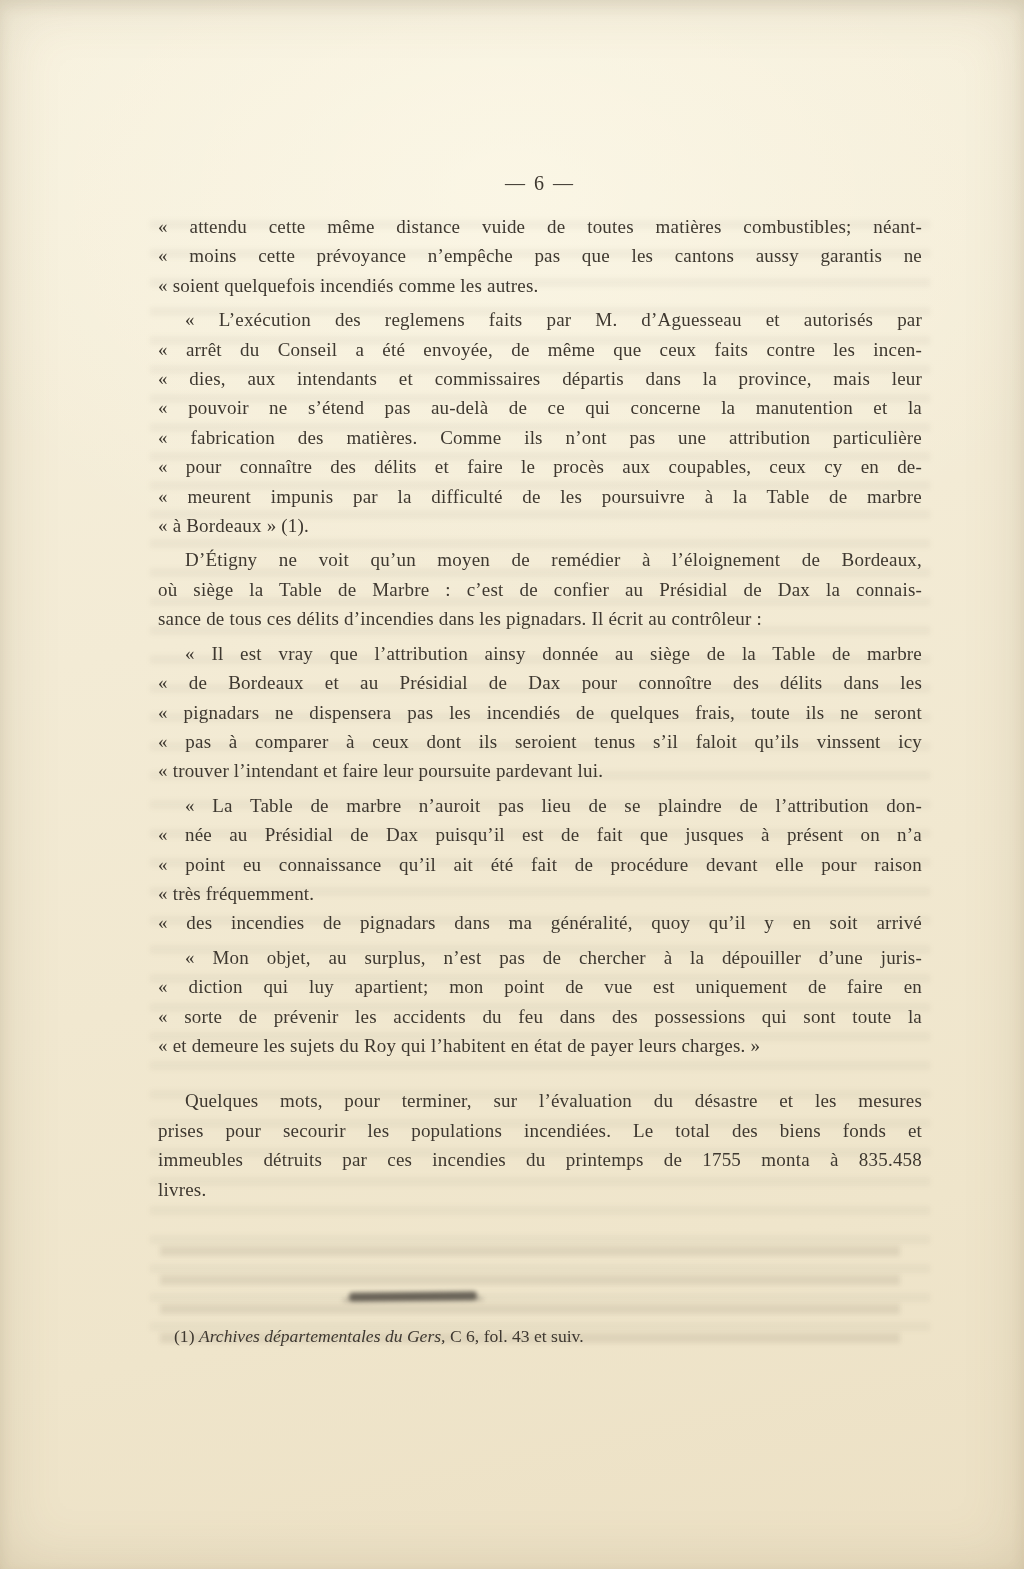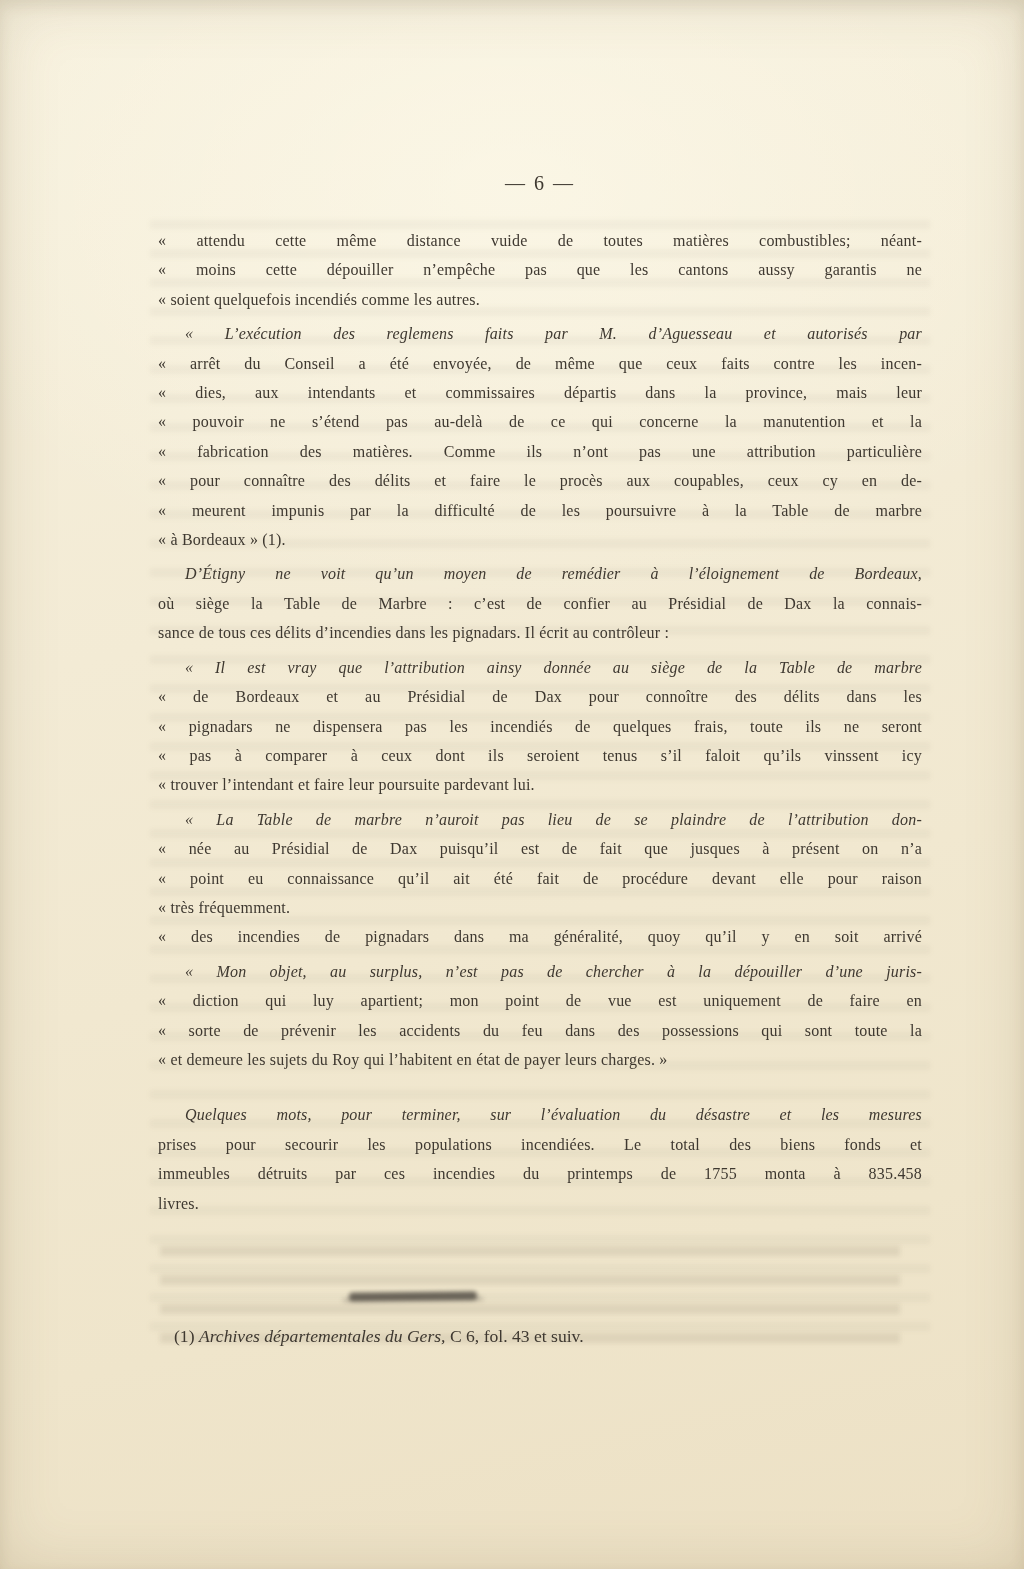--- a/index.html
+++ b/index.html
@@ -37,34 +37,34 @@
   .page-number {
     position: absolute;
     left: 158px; top: 172px; width: 764px;
     text-align: center;
     font-size: 20px;
     letter-spacing: 2px;
     color: var(--ink, #3e3830);
   }
   .text-block {
     position: absolute;
-    left: 158px; top: 226px; width: 764px;
-    font-size: 16px;
+    left: 158px; top: 212px; width: 764px;
+    font-size: 19px;
   }
   .para + .para { margin-top: 5px; }
   .para.extra { margin-top: 26px; }
   .line {
     line-height: 29.4px;
     text-align: justify;
     text-align-last: justify;
     letter-spacing: 0.2px;
     white-space: normal;
   }
   .line.last { text-align-last: left; }
-  .line.indent { text-indent: 27px; font-style: italic; }
+  .line.indent { text-indent: 27px; }
   .divider-smudge {
     position: absolute;
     left: 349px; top: 1292px;
     width: 128px; height: 9px;
     background: #46413a;
     border-radius: 4px;
     filter: blur(2.2px);
     opacity: 0.78;
     transform: rotate(-0.6deg);
   }
@@ -90,21 +90,21 @@
 <div class="page">
 
   <div class="ghost-all"></div>
   <div class="ghost-bottom"></div>
 
   <div class="page-number">— 6 —</div>
 
   <div class="text-block">
       <div class="para">
         <div class="line">« attendu cette même distance vuide de toutes matières combustibles; néant-</div>
-        <div class="line">« moins cette dépouiller n’empêche pas que les cantons aussy garantis ne</div>
+        <div class="line">« moins cette prévoyance n’empêche pas que les cantons aussy garantis ne</div>
         <div class="line last">« soient quelquefois incendiés comme les autres.</div>
       </div>
       <div class="para">
         <div class="line indent">« L’exécution des reglemens faits par M. d’Aguesseau et autorisés par</div>
         <div class="line">« arrêt du Conseil a été envoyée, de même que ceux faits contre les incen-</div>
         <div class="line">« dies, aux intendants et commissaires départis dans la province, mais leur</div>
         <div class="line">« pouvoir ne s’étend pas au-delà de ce qui concerne la manutention et la</div>
         <div class="line">« fabrication des matières. Comme ils n’ont pas une attribution particulière</div>
         <div class="line">« pour connaître des délits et faire le procès aux coupables, ceux cy en de-</div>
         <div class="line">« meurent impunis par la difficulté de les poursuivre à la Table de marbre</div>

